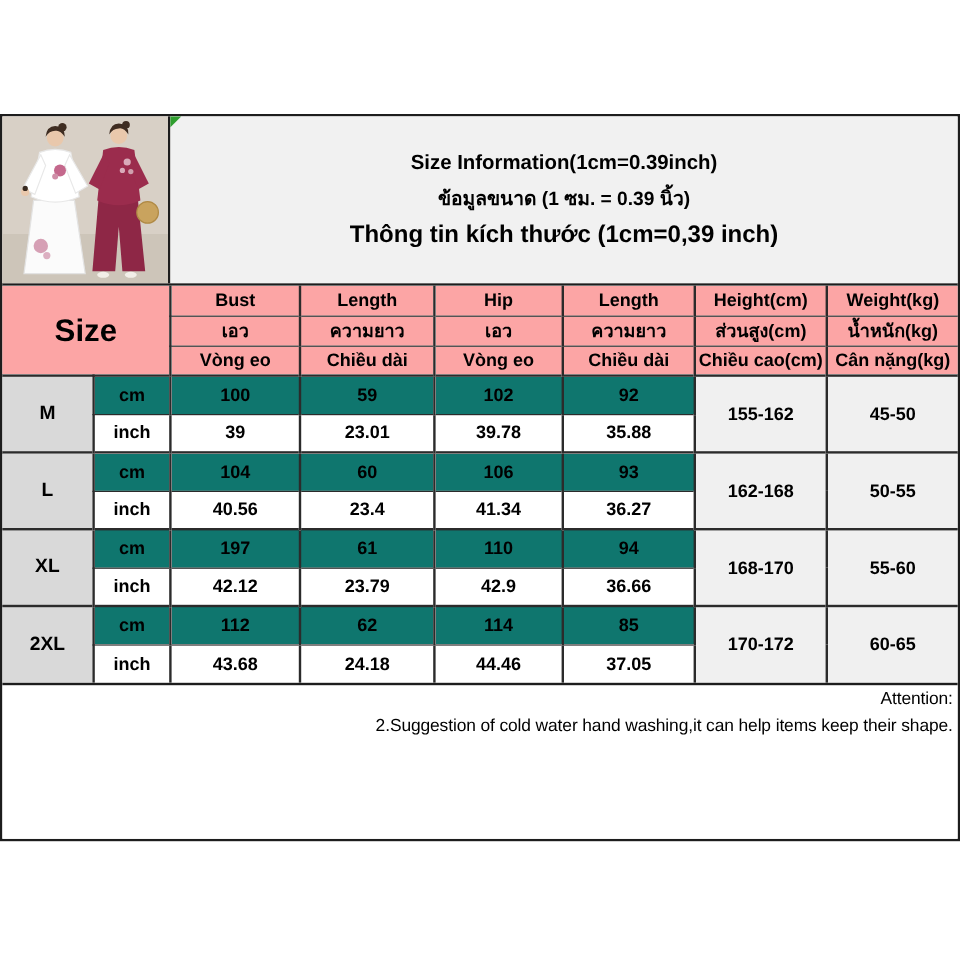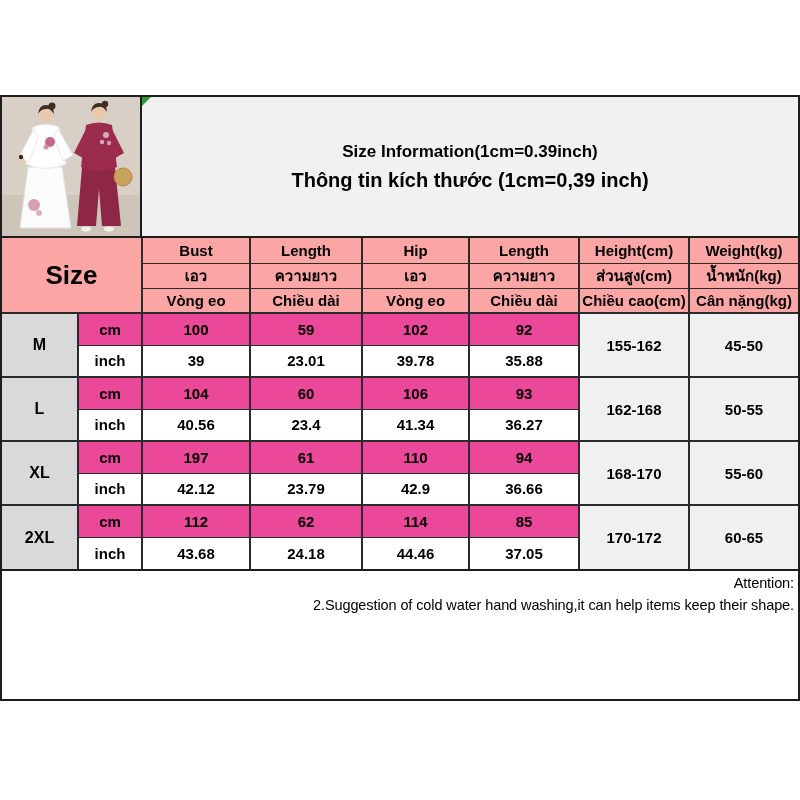--- a/index.html
+++ b/index.html
@@ -26,21 +26,21 @@
   table { border-collapse:collapse; table-layout:fixed; width:100%; border:hidden; flex:0 0 auto; }
   td { border:1px solid #2b2b2b; border-left-width:2px; border-right-width:2px;
        text-align:center; vertical-align:middle; padding:0; font-size:15px; overflow:hidden; }
   tr.hdr { height:25px; }
   tr.hdr td { background:#fca5a5; font-weight:bold; }
   td.size-cell { background:#d9d9d9; font-weight:bold; font-size:26px; }
   tr.r-cm, tr.r-inch { height:32px; }
   tr.g-start td { border-top-width:2px; }
   td.size-label { background:#d9d9d9; font-weight:bold; font-size:16px; }
   td.unit { font-weight:bold; background:#ffffff; }
-  td.unit.cmbg, td.val.cmbg { background:#ec4899;margin-top:28px; }
+  td.unit.cmbg, td.val.cmbg { background:#0f766e;margin-top:28px; }
   td.val { background:#ffffff; font-weight:bold; }
   td.range { background:#f0f0f0; }
 
   
   .attention { flex:1; border-top:2px solid #1d1d1d; box-sizing:border-box;
                padding:2px 4px; font-size:14.5px; line-height:1.5; letter-spacing:-0.1px;
                text-align:right; background:#fff; }
 </style>
 </head>
 <body>
@@ -81,20 +81,21 @@
             <circle cx="107" cy="46" r="2.2" fill="#cfa0ae"></circle>
             <circle cx="121" cy="80" r="9" fill="#c9a35e" stroke="#b08a45"></circle>
             <ellipse cx="84" cy="132" rx="5" ry="2.5" fill="#f2eee8"></ellipse>
             <ellipse cx="107" cy="132" rx="5" ry="2.5" fill="#f2eee8"></ellipse>
           </g>
         </svg>
       </div>
       <div class="titlebox">
         <div class="corner"></div>
         <div class="t1">Size Information(1cm=0.39inch)</div>
+        <div class="t2">ข้อมูลขนาด (1 ซม. = 0.39 นิ้ว)</div>
         <div class="t3">Thông tin kích thước (1cm=0,39 inch)</div>
       </div>
     </div>
 
     <table>
       <colgroup>
         <col style="width:76px">
           <col style="width:64px">
           <col style="width:108px">
           <col style="width:112px">

